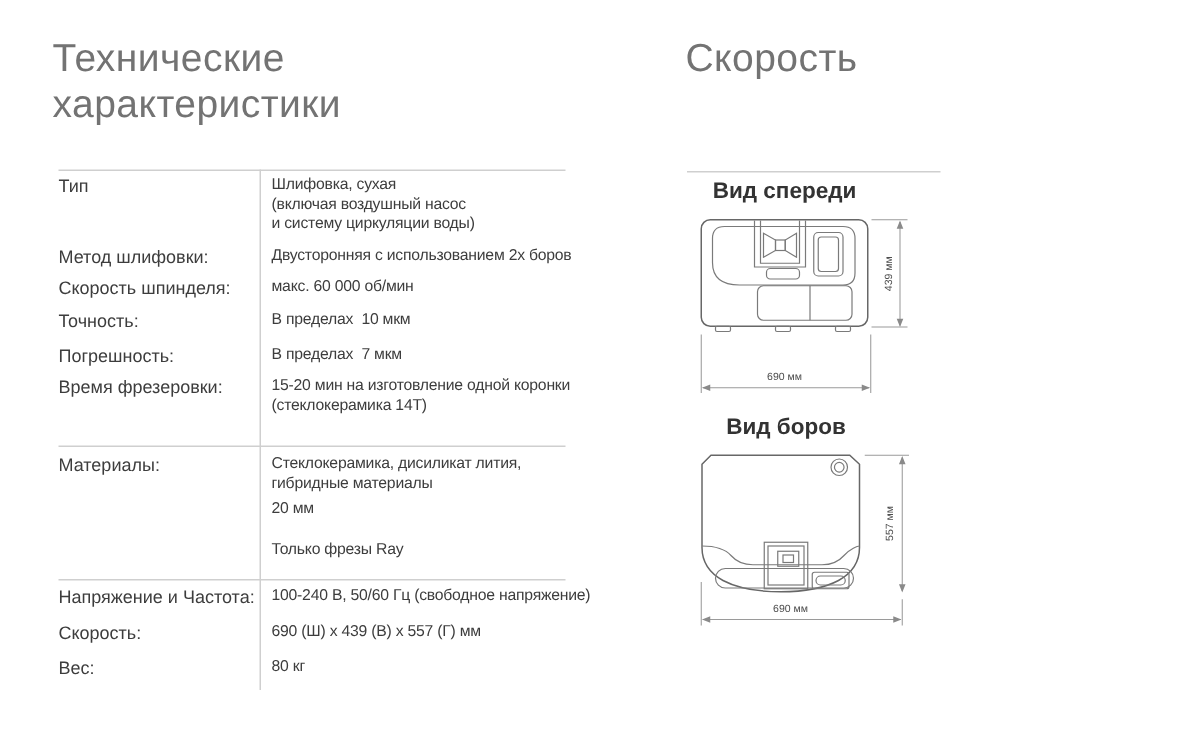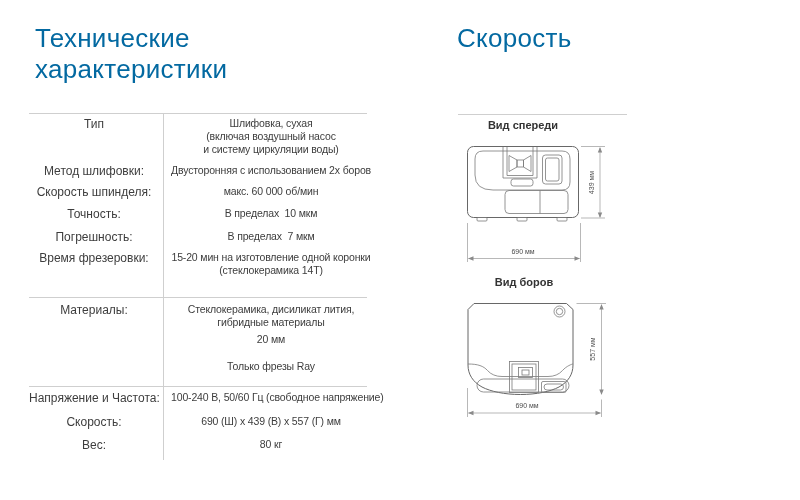--- a/index.html
+++ b/index.html
@@ -1,44 +1,44 @@
 <!DOCTYPE html>
 <html><head>
 <meta charset="utf-8">
 <style>
   html,body{margin:0;padding:0;background:#fff;}
   #canvas{
     position:relative;width:800px;height:500px;background:#ffffff;overflow:hidden;
     font-family:"Liberation Sans", sans-serif;color:#3d3d3d;
   }
   .main-title{
-    position:absolute;color:#0369a1;font-size:26px;line-height:31px;font-weight:300;
+    position:absolute;color:#737373;font-size:26px;line-height:31px;font-weight:300;
     white-space:pre-line;letter-spacing:.3px;
   }
   #tech-title{left:35px;top:23px;width:320px;}
   #dim-title{left:457px;top:23px;width:320px;}
 
   
-  #spec-table{position:absolute;left:29px;top:113px;width:338px;height:347px;text-align:center;}
+  #spec-table{position:absolute;left:39px;top:113px;width:338px;height:347px;}
   .hline{position:absolute;left:0;width:338px;height:1px;background:#cfcfcf;}
   #tbl-top{top:0;} #tbl-div2{top:184px;} #tbl-div3{top:273px;}
   #tbl-vline{position:absolute;left:134px;top:0;width:1px;height:347px;background:#cfcfcf;}
   .spec-label{
     position:absolute;left:0;width:130px;font-size:12px;line-height:14px;
     color:#3d3d3d;white-space:pre;
   }
   .spec-value{
     position:absolute;left:142px;width:200px;font-size:10.5px;line-height:13px;
     color:#3d3d3d;white-space:pre;letter-spacing:-.15px;
   }
 
   
   #dim-rule{position:absolute;left:458px;top:114px;width:169px;height:1px;background:#cfcfcf;}
   .fig-caption{
-    position:absolute;width:140px;text-align:center;font-size:11px;font-weight:bold;color:#333;
+    position:absolute;width:140px;text-align:center;font-size:15px;font-weight:bold;color:#333;
   }
   #front-caption{left:453px;top:119px;}
   #top-caption{left:454px;top:276px;}
   .figure-svg{position:absolute;}
   #front-svg{left:455px;top:135px;}
   #top-svg{left:455px;top:295px;}
   .draw{stroke:#676767;fill:none;stroke-width:1;}
   .draw2{stroke:#7a7a7a;fill:none;stroke-width:.8;}
   .dim{stroke:#9a9a9a;fill:none;stroke-width:.7;}
   .dim-arrow{fill:#8a8a8a;stroke:none;}

